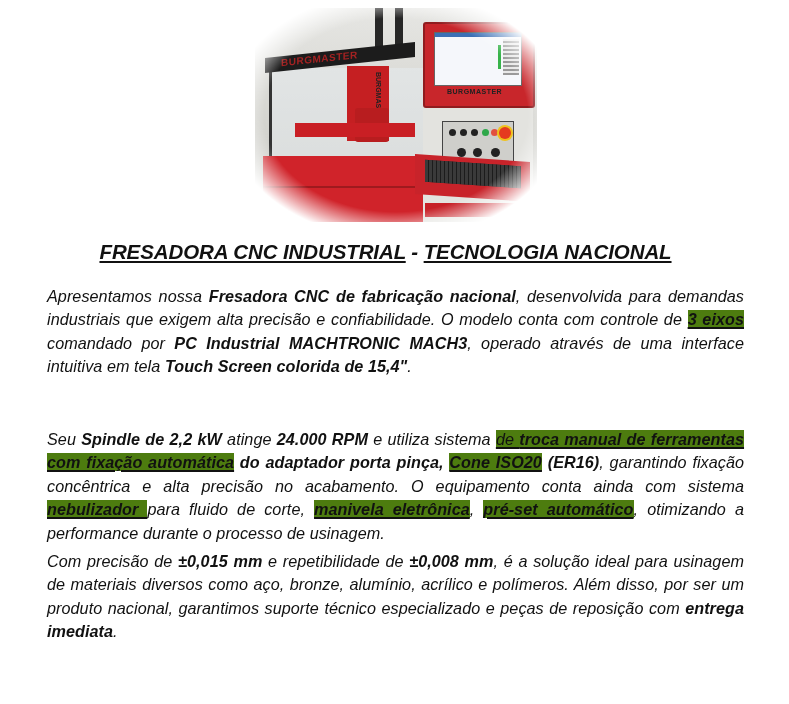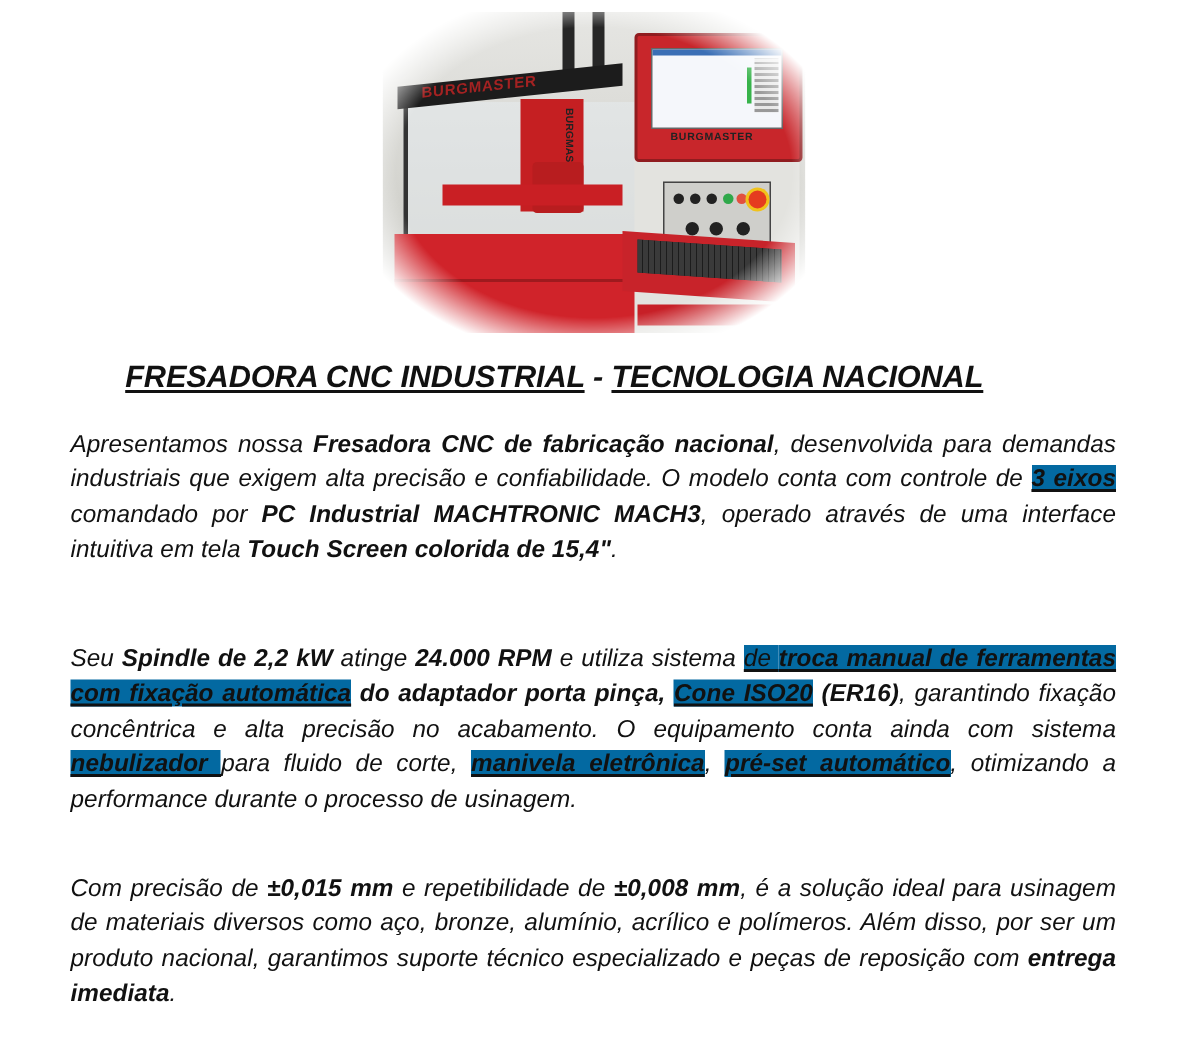--- a/index.html
+++ b/index.html
@@ -46,31 +46,31 @@
   .estop { position:absolute; left:56px; top:5px; width:12px; height:12px; border-radius:50%;
            background:#e53b1f; box-shadow:0 0 0 2px #f0c21b; }
   .kb-tray { position:absolute; left:160px; top:150px; width:115px; height:40px; background:#c8232a;
              transform:skewY(4deg); }
   .kb { position:absolute; left:170px; top:155px; width:96px; height:22px; background:#2a2a2a;
         transform:skewY(4deg);
         background-image:repeating-linear-gradient(90deg,#3a3a3a 0 3px,#1c1c1c 3px 4px); }
   .lower-tray { position:absolute; left:170px; top:195px; width:105px; height:14px; background:#c72027; }
 
   
-  .title { position:absolute; left:0; width:739px; top:240px; text-align:center;
+  .title { position:absolute; left:16px; width:739px; top:240px; text-align:center;
            font-size:20.5px; font-weight:bold; font-style:italic; letter-spacing:-0.1px; }
   .title u { text-decoration:underline; text-decoration-thickness:2px; text-underline-offset:2px; }
 
   .para { position:absolute; left:47px; width:697px; font-size:16.2px; line-height:23.4px;
           font-style:italic; text-align:justify; letter-spacing:0.05px; }
   .p1 { top:285px; }
   .p2 { top:428px; }
-  .p3 { top:581px; }
+  .p3 { top:550px; }
   .b { font-weight:bold;margin-top:12px; }
-  .hl { background:#0369a1; }
+  .hl { background:#4d7c0f; }
   .ul { text-decoration:underline; text-decoration-thickness:1.5px; text-underline-offset:2px; }
 </style>
 </head>
 <body>
 
 <div class="photo-wrap">
   <div class="photo">
     <div class="wall"></div>
     <div class="post" style="left:120px;top:0;width:8px;height:45px;"></div>
     <div class="post" style="left:140px;top:0;width:8px;height:40px;"></div>

